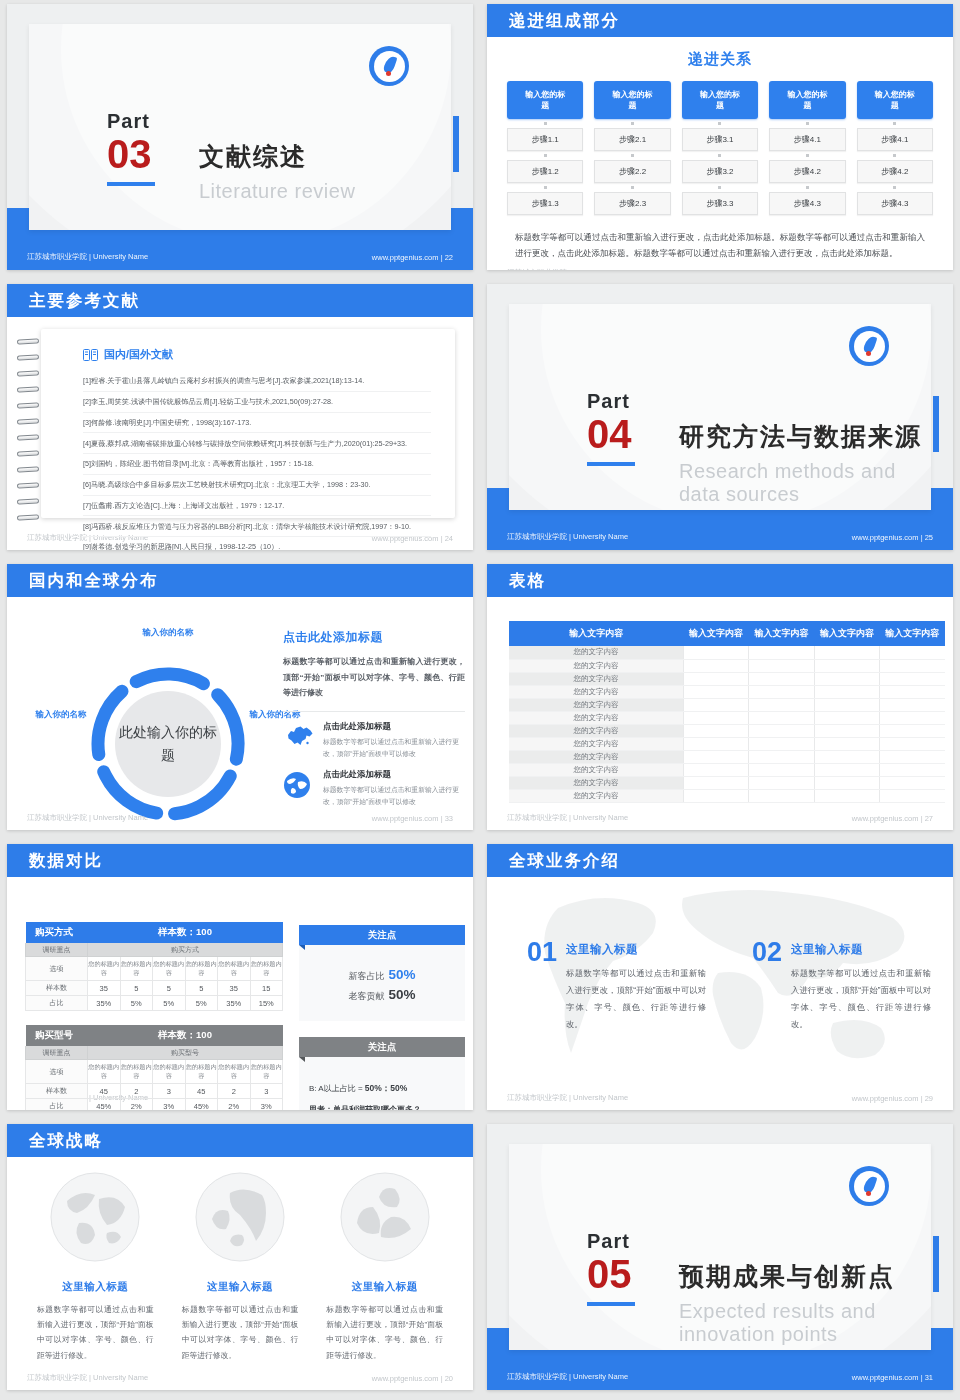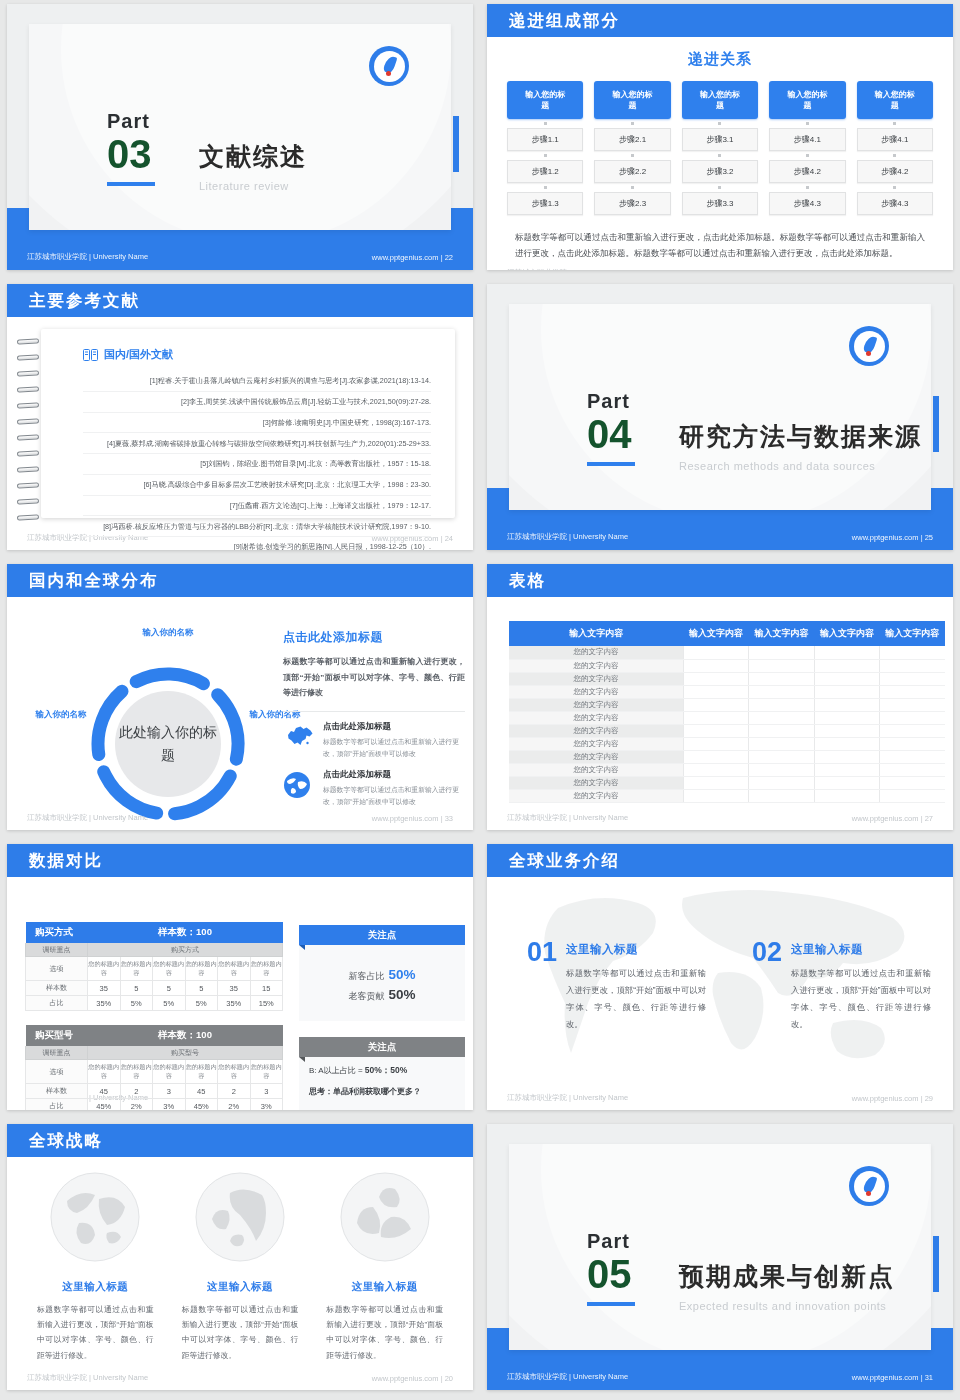--- a/index.html
+++ b/index.html
@@ -29,25 +29,25 @@
   .c2 { width:570px; height:570px; right:-70px; top:-310px; background:#f6f7f8; }
   .c3 { width:390px; height:390px; right:0px; top:-170px; background:#fafbfb; }
   .logo { position:absolute; right:42px; top:22px; width:40px; height:40px; border-radius:50%;
           background:#2e7de9; display:flex; align-items:center; justify-content:center; z-index:3; }
   .logo-inner { width:31px; height:31px; border-radius:50%; background:#fff; position:relative; overflow:hidden; }
   .logo-swoosh { position:absolute; left:11px; top:5px; width:10px; height:17px; background:#2f80ed;
                  border-radius:85% 15% 60% 40%; transform:rotate(18deg); }
   .logo-dot { position:absolute; left:12px; top:20px; width:5px; height:5px; border-radius:50%; background:#e03a2f; }
   .part-block { position:absolute; left:78px; top:86px; z-index:3; }
   .part-word { font-size:20px; font-weight:bold; color:#2b2f33; letter-spacing:1px; }
-  .part-num { font-size:40px; font-weight:bold; color:#14532d; line-height:1.05; }
+  .part-num { font-size:40px; font-weight:bold; color:#b91c1c; line-height:1.05; }
   .part-underline { width:48px; height:4px; background:#2f80ed; margin-top:7px; }
   .title-block { position:absolute; left:170px; top:116px; z-index:3; }
   .t-title { font-size:25px; font-weight:bold; color:#2b2b2b; letter-spacing:2px; }
-  .t-sub { font-size:11px; color:#c8ccd0; margin-top:7px; letter-spacing:.5px; }
+  .t-sub { font-size:20px; color:#c8ccd0; margin-top:7px; letter-spacing:.5px; }
   .t-sidebar { position:absolute; right:14px; top:112px; width:6px; height:56px; background:#2e7de9; z-index:4; }
   .t-footer { position:absolute; left:0; right:0; bottom:0; height:26px; display:flex;
               justify-content:space-between; align-items:center; padding:0 20px; z-index:5;
               color:rgba(255,255,255,.92); font-size:7.5px; }
 
   
   .s23-title { text-align:center; color:#2f80ed; font-weight:bold; font-size:15px; margin-top:13px; letter-spacing:1px; }
   .s23-grid { display:grid; grid-template-columns:repeat(5,1fr); gap:11px; margin:12px 20px 0; }
   .s23-colhead { background:#2f80ed; border-radius:3px; color:#fff; font-weight:bold; font-size:8px;
                  text-align:center; padding:8px 18px; box-shadow:0 1px 2px rgba(47,128,237,.4); }
@@ -57,21 +57,21 @@
   .s23-para { margin:15px 28px 0; font-size:8.5px; color:#4a4e53; line-height:1.85; text-align:justify; }
 
   
   .notebook { position:absolute; left:34px; right:18px; top:12px; bottom:8px; background:#fff;
               box-shadow:0 1px 5px rgba(0,0,0,.18); border-radius:2px; }
   .coils { position:absolute; left:10px; top:22px; z-index:2; }
   .coil { width:22px; height:5px; border:1.5px solid #81878d; border-radius:3px;
           background:linear-gradient(#fff,#d8dadc); margin-bottom:11px; transform:rotate(-4deg); }
   .s24-head { display:flex; align-items:center; gap:6px; padding:18px 0 0 42px;
               color:#2f80ed; font-weight:bold; font-size:11px; }
-  .s24-list { list-style:none; margin:9px 24px 0 42px;text-align:right; }
+  .s24-list { list-style:none; margin:9px 24px 0 42px; }
   .s24-list li { font-size:7.2px; color:#565b60; padding:5.2px 0 4.6px; border-bottom:1px solid #f0f1f2; }
 
   
   .ring-wrap { position:absolute; left:72px; top:58px; width:178px; height:178px; }
   .ring-center-text { position:absolute; left:50%; top:50%; transform:translate(-50%,-50%); width:100px;
                       text-align:center; font-size:14px; color:#3a3e42; line-height:1.65; }
   .node-label { position:absolute; width:56px; text-align:center; font-size:8.5px; font-weight:bold;
                 color:#2f80ed; line-height:1.35; }
   .nl-top { left:50%; top:-28px; transform:translateX(-50%); }
   .nl-left { left:-46px; top:54px; }
@@ -595,21 +595,21 @@
           <div>
             <div class="kbox-head kh-blue">关注点</div>
             <div class="kbox-body kb1" style="height:76px; padding-top:18px;">
               <div class="row"><span>新客占比</span><span class="big-blue">50%</span></div>
               <div class="row"><span>老客贡献</span><span class="big-dark">50%</span></div>
             </div>
           </div>
           <div style="height:16px"></div>
           <div>
             <div class="kbox-head kh-gray">关注点</div>
-            <div class="kbox-body kb2" style="height:96px; padding-top:8px;">
+            <div class="kbox-body kb2" style="height:96px; padding-top:26px;">
               <div class="l1"><span>B: A以上占比 = </span><b>50%：50%</b></div>
               <div class="l2">思考：单品利润获取哪个更多？</div>
 
             </div>
           </div>
         </div>
       </div>
       <div class="c-footer">
         <span>江苏城市职业学院 | University Name</span>
         <span>www.pptgenius.com | 28</span>

